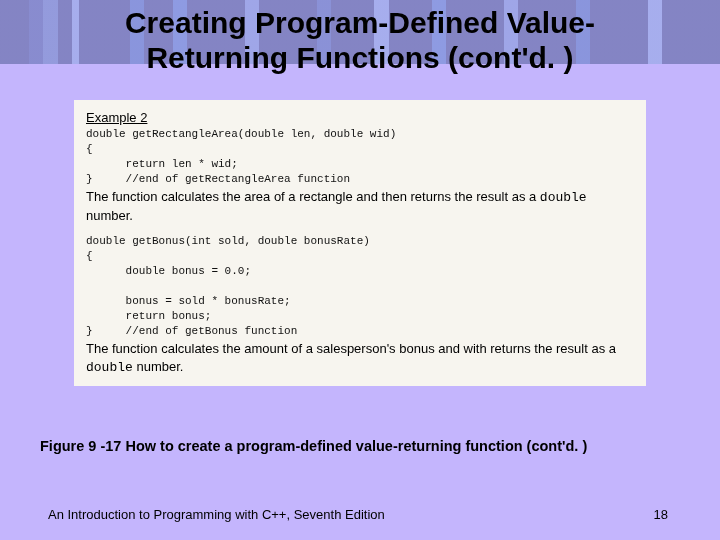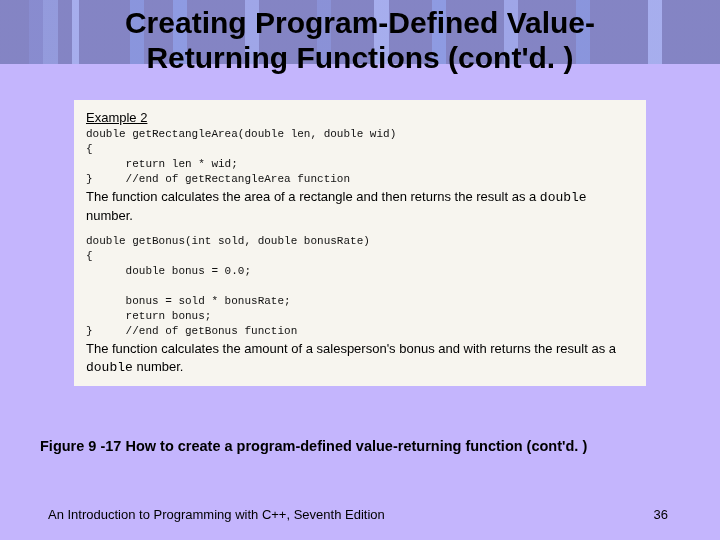--- a/index.html
+++ b/index.html
@@ -94,14 +94,14 @@
       return bonus;
 }     //end of getBonus function</div>
     <div class="desc">
       <span>The function calculates the amount of a salesperson's bonus and with returns the result as a </span><span class="mono">double</span><span> number.</span>
     </div>
   </div>
 
   <div class="caption">Figure 9 -17 How to create a program-defined value-returning function (cont'd. )</div>
 
   <div class="footer-left">An Introduction to Programming with C++, Seventh Edition</div>
-  <div class="footer-right">36</div>
+  <div class="footer-right">18</div>
 </div>
 
 </body></html>

